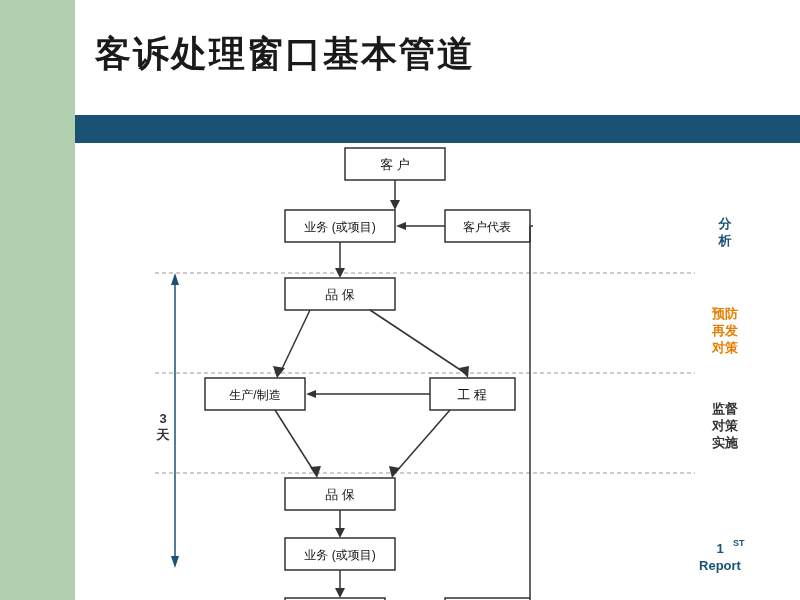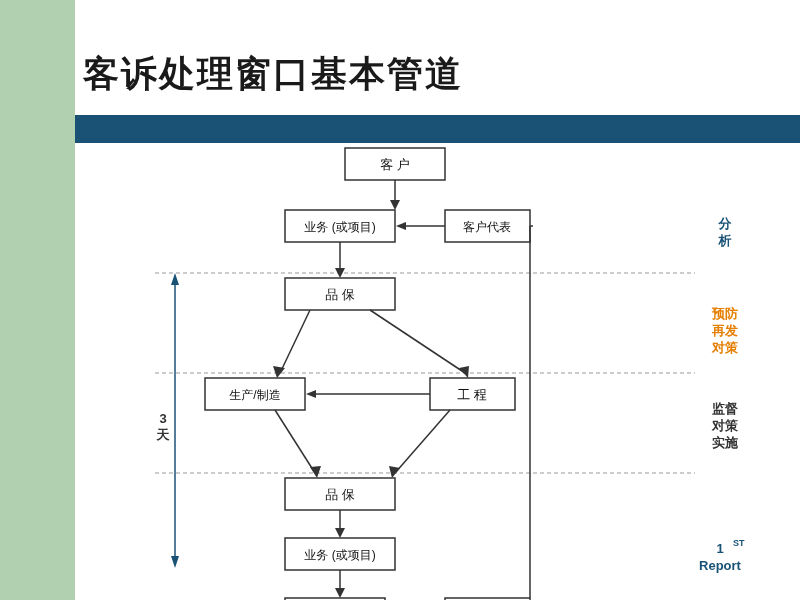--- a/index.html
+++ b/index.html
@@ -18,23 +18,22 @@
       left: 0; top: 0;
       width: 75px;
       height: 600px;
       background: #8fbc8f;
       opacity: 0.7;
     }
 
     
     .title-area {
       position: absolute;
-      left: 63px; top: 30px;
+      left: 75px; top: 30px;
       right: 0;
-      margin-top: 20px;
     }
 
     .page-title {
       font-size: 36px;
       font-weight: bold;
       color: #1a1a1a;
       letter-spacing: 2px;
       padding-left: 20px;
     }
 

